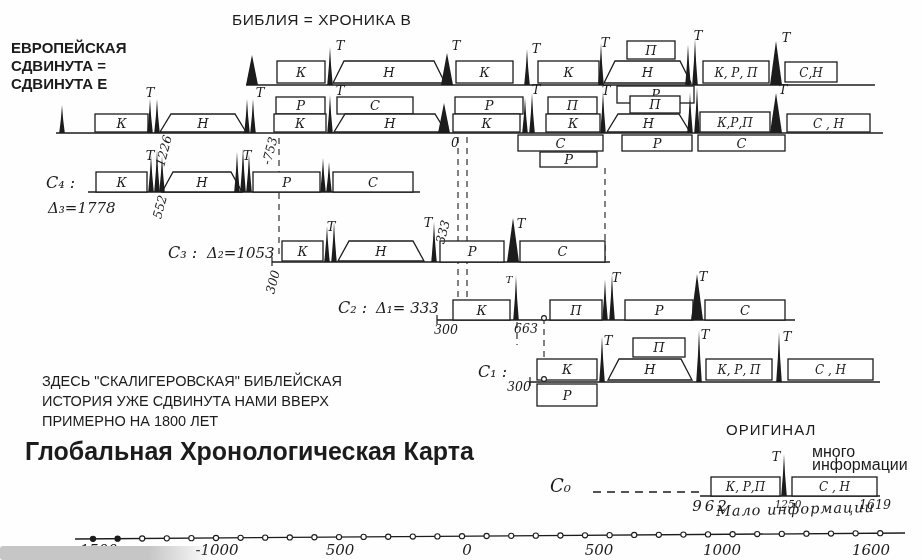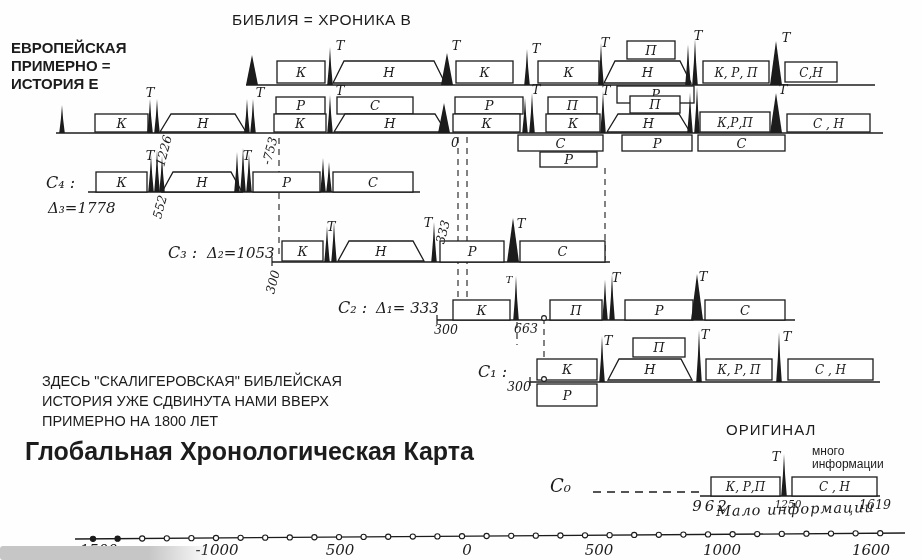--- a/index.html
+++ b/index.html
@@ -5,21 +5,21 @@
   html,body{margin:0;padding:0;background:#e8e8e8;}
   #stage{position:relative;width:922px;height:560px;background:#fefefe;overflow:hidden;
          font-family:"Liberation Sans",sans-serif;color:#1c1c1c;}
   #diagram{position:absolute;left:0;top:0;}
   .ov{position:absolute;white-space:nowrap;}
   .t-bible{left:232px;top:11px;font-size:15.5px;letter-spacing:.5px;}
   .t-euro{left:11px;top:39px;font-size:15px;line-height:18px;font-weight:bold;}
   .t-anno{left:42px;top:371px;font-size:14.5px;line-height:20px;}
   .t-main{left:25px;top:438px;width:445px;text-align:center;font-size:25px;font-weight:bold;line-height:26px;}
   .t-orig{left:726px;top:421px;font-size:15px;letter-spacing:1px;}
-  .t-much{left:812px;top:445px;font-size:12px;line-height:13px;}
+  .t-much{left:812px;top:445px;font-size:16px;line-height:13px;}
   .t-malo{left:716px;top:501px;font-size:14.5px;font-family:"DejaVu Serif",serif;
           font-style:italic;letter-spacing:1px;transform:rotate(-1.5deg);}
   .shadow{position:absolute;left:0;top:546px;width:212px;height:14px;
           background:linear-gradient(to right,#c6c6c6 70%,rgba(198,198,198,0));border-radius:3px;}
   
   text{fill:#1c1c1c;}
   .blk{font:italic 13px "DejaVu Serif",serif;}
   .blk-sm{font:italic 12px "DejaVu Serif",serif;}
   .tmark{font:italic 13px "DejaVu Serif",serif;}
   .tmark-sm{font:italic 10px "DejaVu Serif",serif;}
@@ -291,22 +291,22 @@
         <text x="599" y="555" class="axlab" text-anchor="middle">500</text>
         <text x="722" y="555" class="axlab" text-anchor="middle">1000</text>
         <text x="871" y="555" class="axlab" text-anchor="middle">1600</text>
       </g>
     </svg>
 
   <div class="ov t-bible">БИБЛИЯ = ХРОНИКА В</div>
 
   <div class="ov t-euro">
     <div>ЕВРОПЕЙСКАЯ</div>
-    <div>ПРИМЕРНО =</div>
-    <div>ИСТОРИЯ Е</div>
+    <div>СДВИНУТА =</div>
+    <div>СДВИНУТА Е</div>
   </div>
 
   <div class="ov t-anno">
     <div>ЗДЕСЬ "СКАЛИГЕРОВСКАЯ" БИБЛЕЙСКАЯ</div>
     <div>ИСТОРИЯ УЖЕ СДВИНУТА НАМИ ВВЕРХ</div>
     <div>ПРИМЕРНО НА 1800 ЛЕТ</div>
   </div>
 
   <div class="ov t-main">
     <div>Глобальная Хронологическая Карта</div>

